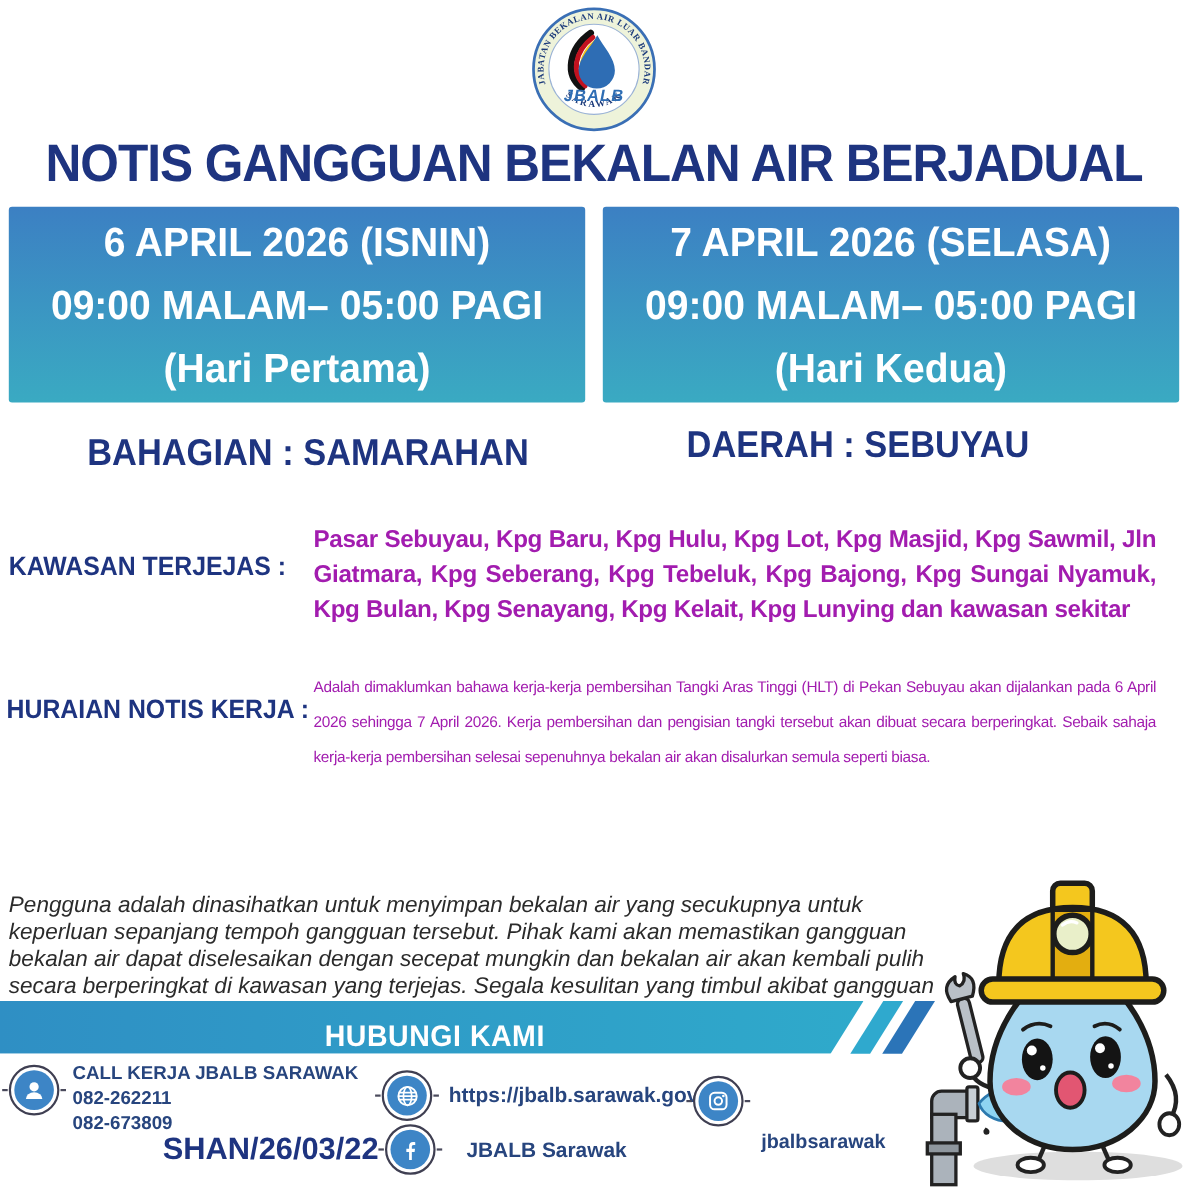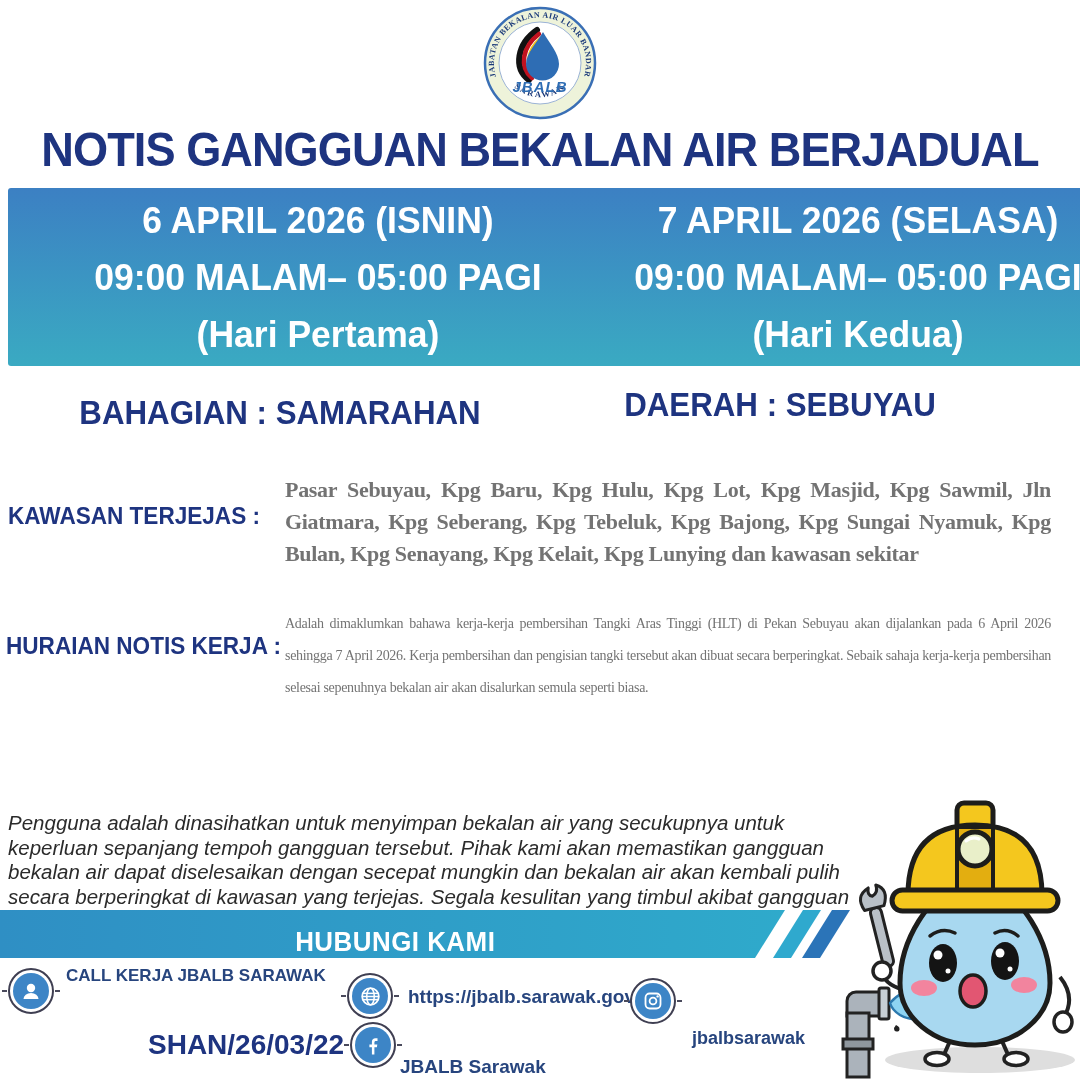--- a/index.html
+++ b/index.html
@@ -12,41 +12,40 @@
   .title{
     position:absolute;left:0;top:122px;width:1080px;text-align:center;
     font-size:48px;font-weight:bold;color:#1E3480;white-space:nowrap;
     letter-spacing:-1px;transform:scaleX(0.94);
   }
   
   .banner{
     position:absolute;top:188px;height:178px;width:524px;border-radius:3px;
     background:linear-gradient(180deg,#3C80C3 0%,#3AAAC2 100%);
     color:#fff;font-weight:bold;text-align:center;
-    display:flex;flex-direction:column;justify-content:center;padding-left:48px;
+    display:flex;flex-direction:column;justify-content:center;
   }
   .banner.left{left:8px;}
-  .banner.right{left:548px;}
+  .banner.right{left:548px;align-items:center;}
   .banner .line{font-size:37px;line-height:57px;white-space:nowrap;transform:scaleX(0.96);}
   
   .bahagian{position:absolute;left:0;top:393px;width:560px;text-align:center;
     font-size:34px;font-weight:bold;color:#1E3480;transform:scaleX(0.92);white-space:nowrap;}
   .daerah{position:absolute;left:520px;top:385px;width:520px;text-align:center;
     font-size:34px;font-weight:bold;color:#1E3480;transform:scaleX(0.92);white-space:nowrap;}
   
   .sec-label{
     position:absolute;font-size:24px;font-weight:bold;color:#1E3480;
     white-space:nowrap;transform-origin:left center;transform:scaleX(0.94);
   }
   .kawasan-label{left:8px;top:502px;}
   .huraian-label{left:6px;top:632px;}
   .para{
-    position:absolute;left:285px;width:766px;color:#737373;text-align:justify;
+    position:absolute;left:285px;width:766px;color:#a21caf;text-align:justify;
     letter-spacing:-0.3px;
-    font-family:Liberation Serif, serif;
   }
   .kawasan-text{top:474px;font-size:22px;font-weight:bold;line-height:32px;}
   .huraian-text{top:608px;font-size:14px;line-height:32px;}
   .disclaimer{
     position:absolute;left:8px;top:811px;width:846px;
     font-size:20.5px;font-style:italic;color:#2b2b2b;line-height:24.5px;
   }
   
   .hubungi-bar{
     position:absolute;left:0;top:910px;width:790px;height:48px;
@@ -67,21 +66,21 @@
   .cicon::before{left:-8px;}
   .cicon::after{right:-8px;}
   .cicon .inner{width:36px;height:36px;border-radius:50%;background:#3D85C6;display:flex;align-items:center;justify-content:center;}
   .icon-call{left:8px;top:968px;}
   .icon-web{left:347px;top:973px;}
   .icon-fb{left:350px;top:1022px;}
   .icon-ig{left:630px;top:978px;}
   .call-lines{position:absolute;left:66px;top:965px;font-size:17px;font-weight:bold;color:#27457E;line-height:22.5px;white-space:nowrap;}
   .ctext{position:absolute;font-weight:bold;color:#27457E;white-space:nowrap;}
   .web-text{left:408px;top:986px;font-size:19px;}
-  .fb-text{left:400px;top:1036px;font-size:19px;margin-top:20px;}
+  .fb-text{left:424px;top:1036px;font-size:19px;}
   .ig-text{left:692px;top:991px;font-size:18px;margin-top:37px;}
   .ref{position:absolute;left:148px;top:1029px;font-size:28px;font-weight:bold;color:#1E3480;white-space:nowrap;}
   
   .mascot{position:absolute;left:830px;top:795px;width:250px;height:285px;}
 </style>
 </head>
 <body>
 
 <div class="poster">
 
@@ -140,20 +139,22 @@
   <div class="cicon icon-call">
     <div class="inner">
       <svg width="24" height="24" viewBox="0 0 24 24">
         <circle cx="12" cy="9" r="4.2" fill="#fff"></circle>
         <path d="M4.5,20 a7.5,6 0 0 1 15,0 Z" fill="#fff"></path>
       </svg>
     </div>
   </div>
   <div class="call-lines">
     <div>CALL KERJA JBALB SARAWAK</div>
+    <div>082-262211</div>
+    <div>082-673809</div>
   </div>
 
   <div class="cicon icon-web">
     <div class="inner">
       <svg width="25" height="25" viewBox="0 0 24 24">
         <circle cx="12" cy="12" r="8" fill="none" stroke="#fff" stroke-width="1.7"></circle>
         <ellipse cx="12" cy="12" rx="3.6" ry="8" fill="none" stroke="#fff" stroke-width="1.5"></ellipse>
         <line x1="4.4" y1="9" x2="19.6" y2="9" stroke="#fff" stroke-width="1.5"></line>
         <line x1="4" y1="12" x2="20" y2="12" stroke="#fff" stroke-width="1.5"></line>
         <line x1="4.4" y1="15" x2="19.6" y2="15" stroke="#fff" stroke-width="1.5"></line>

